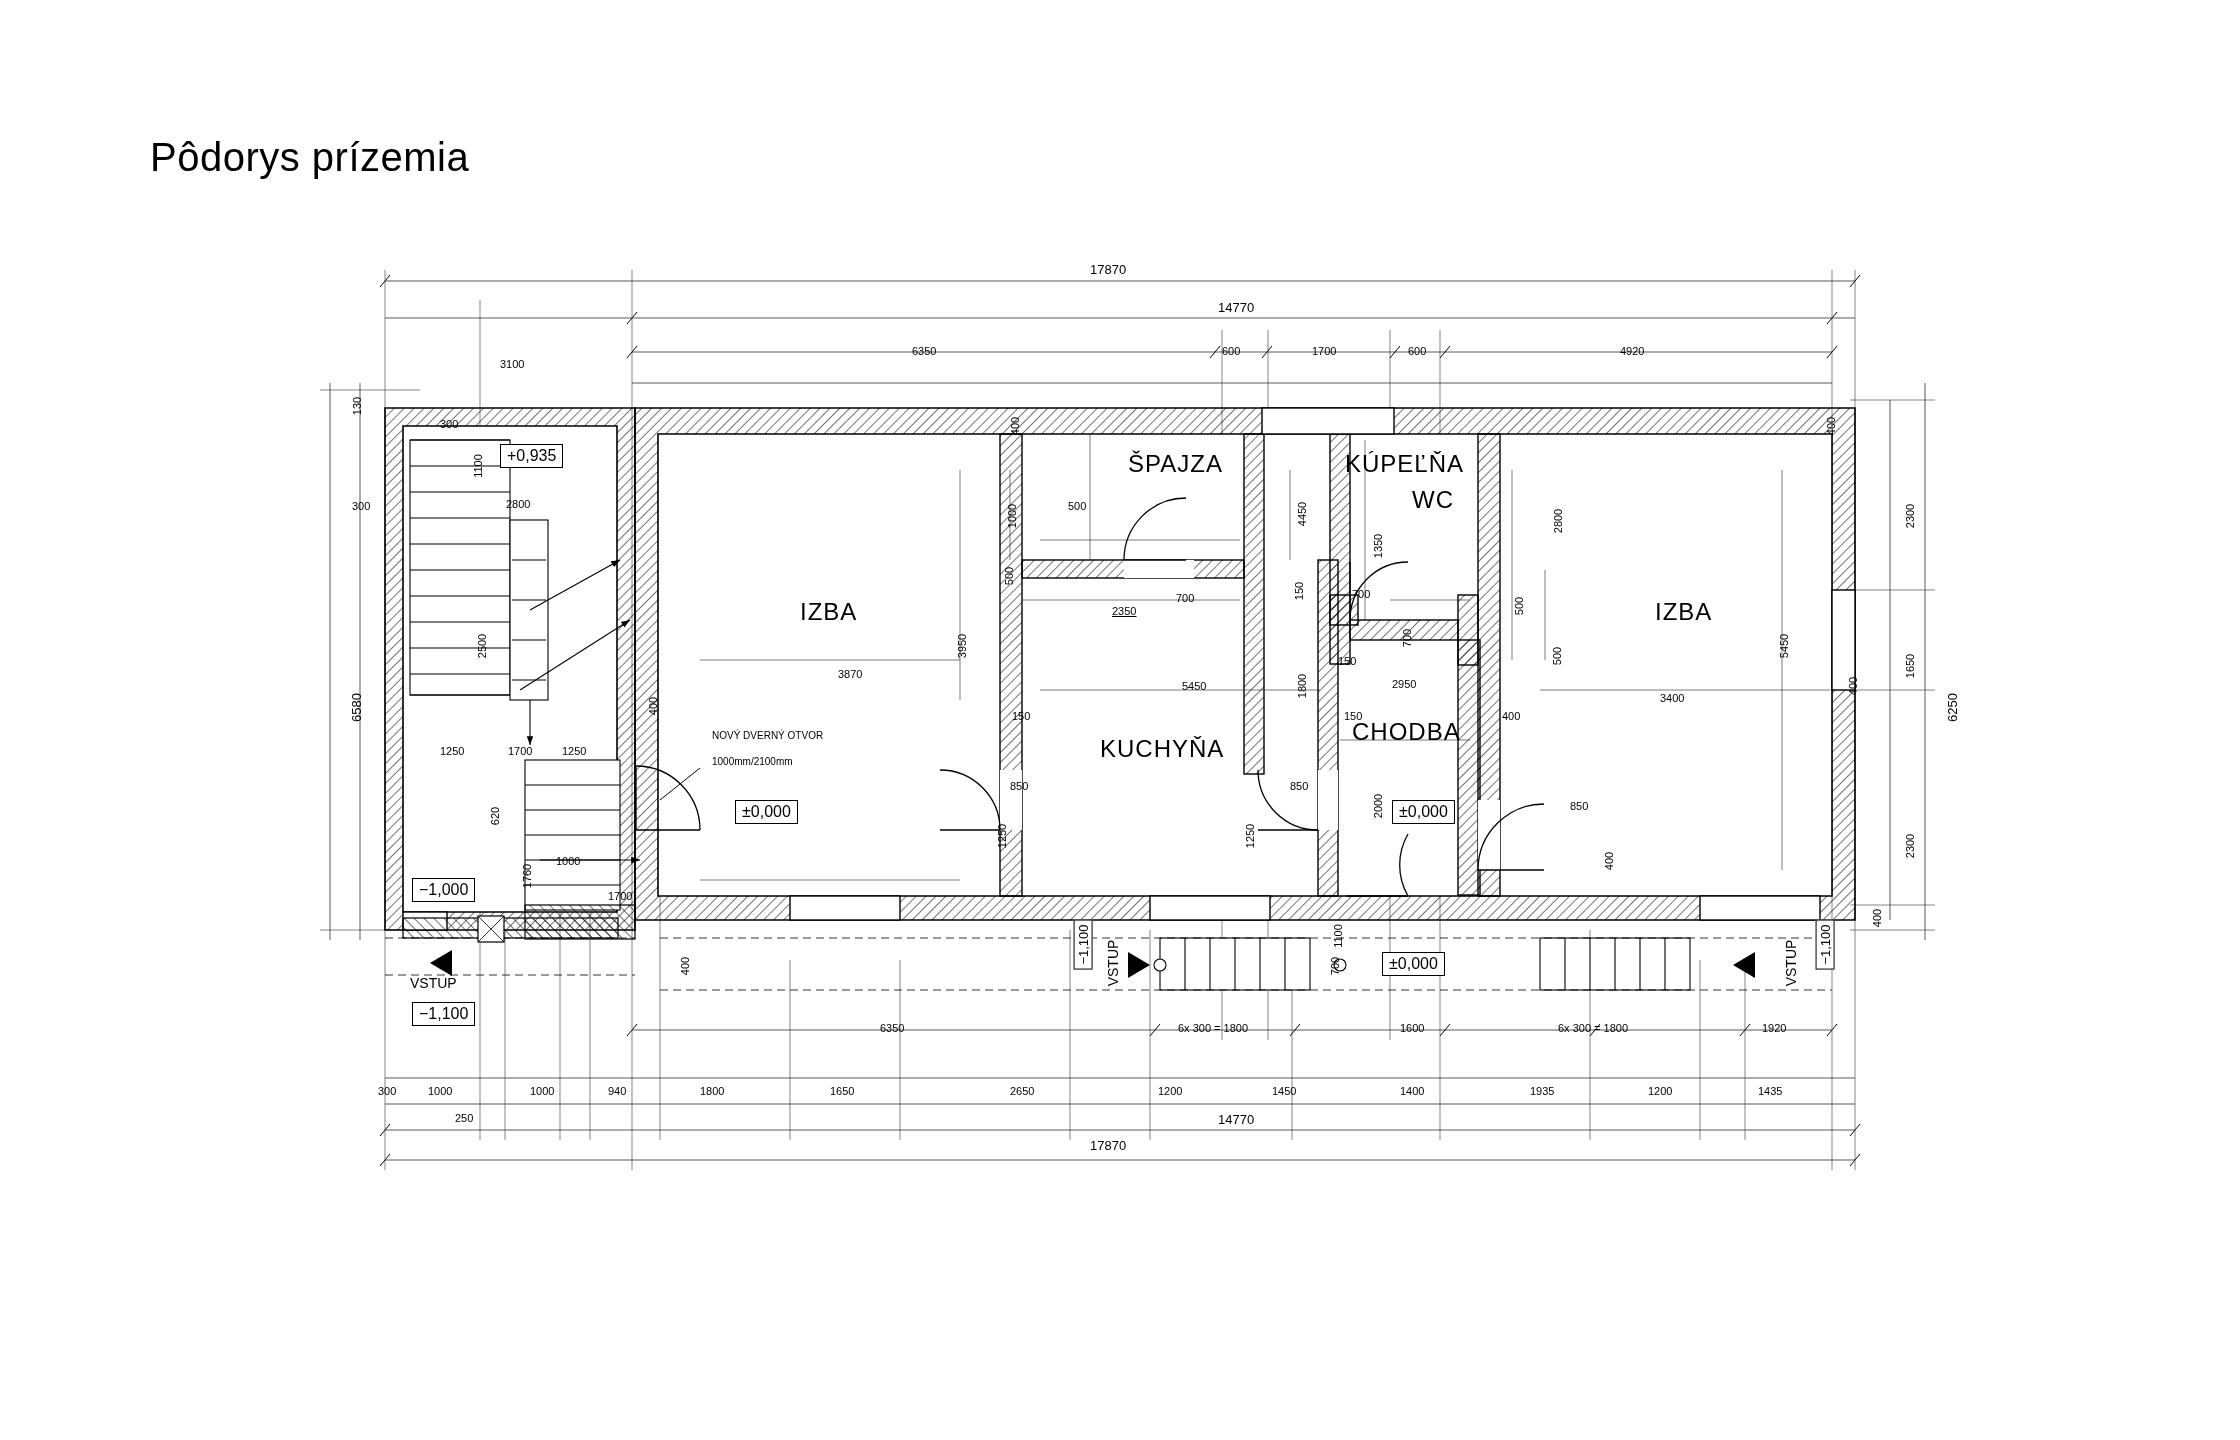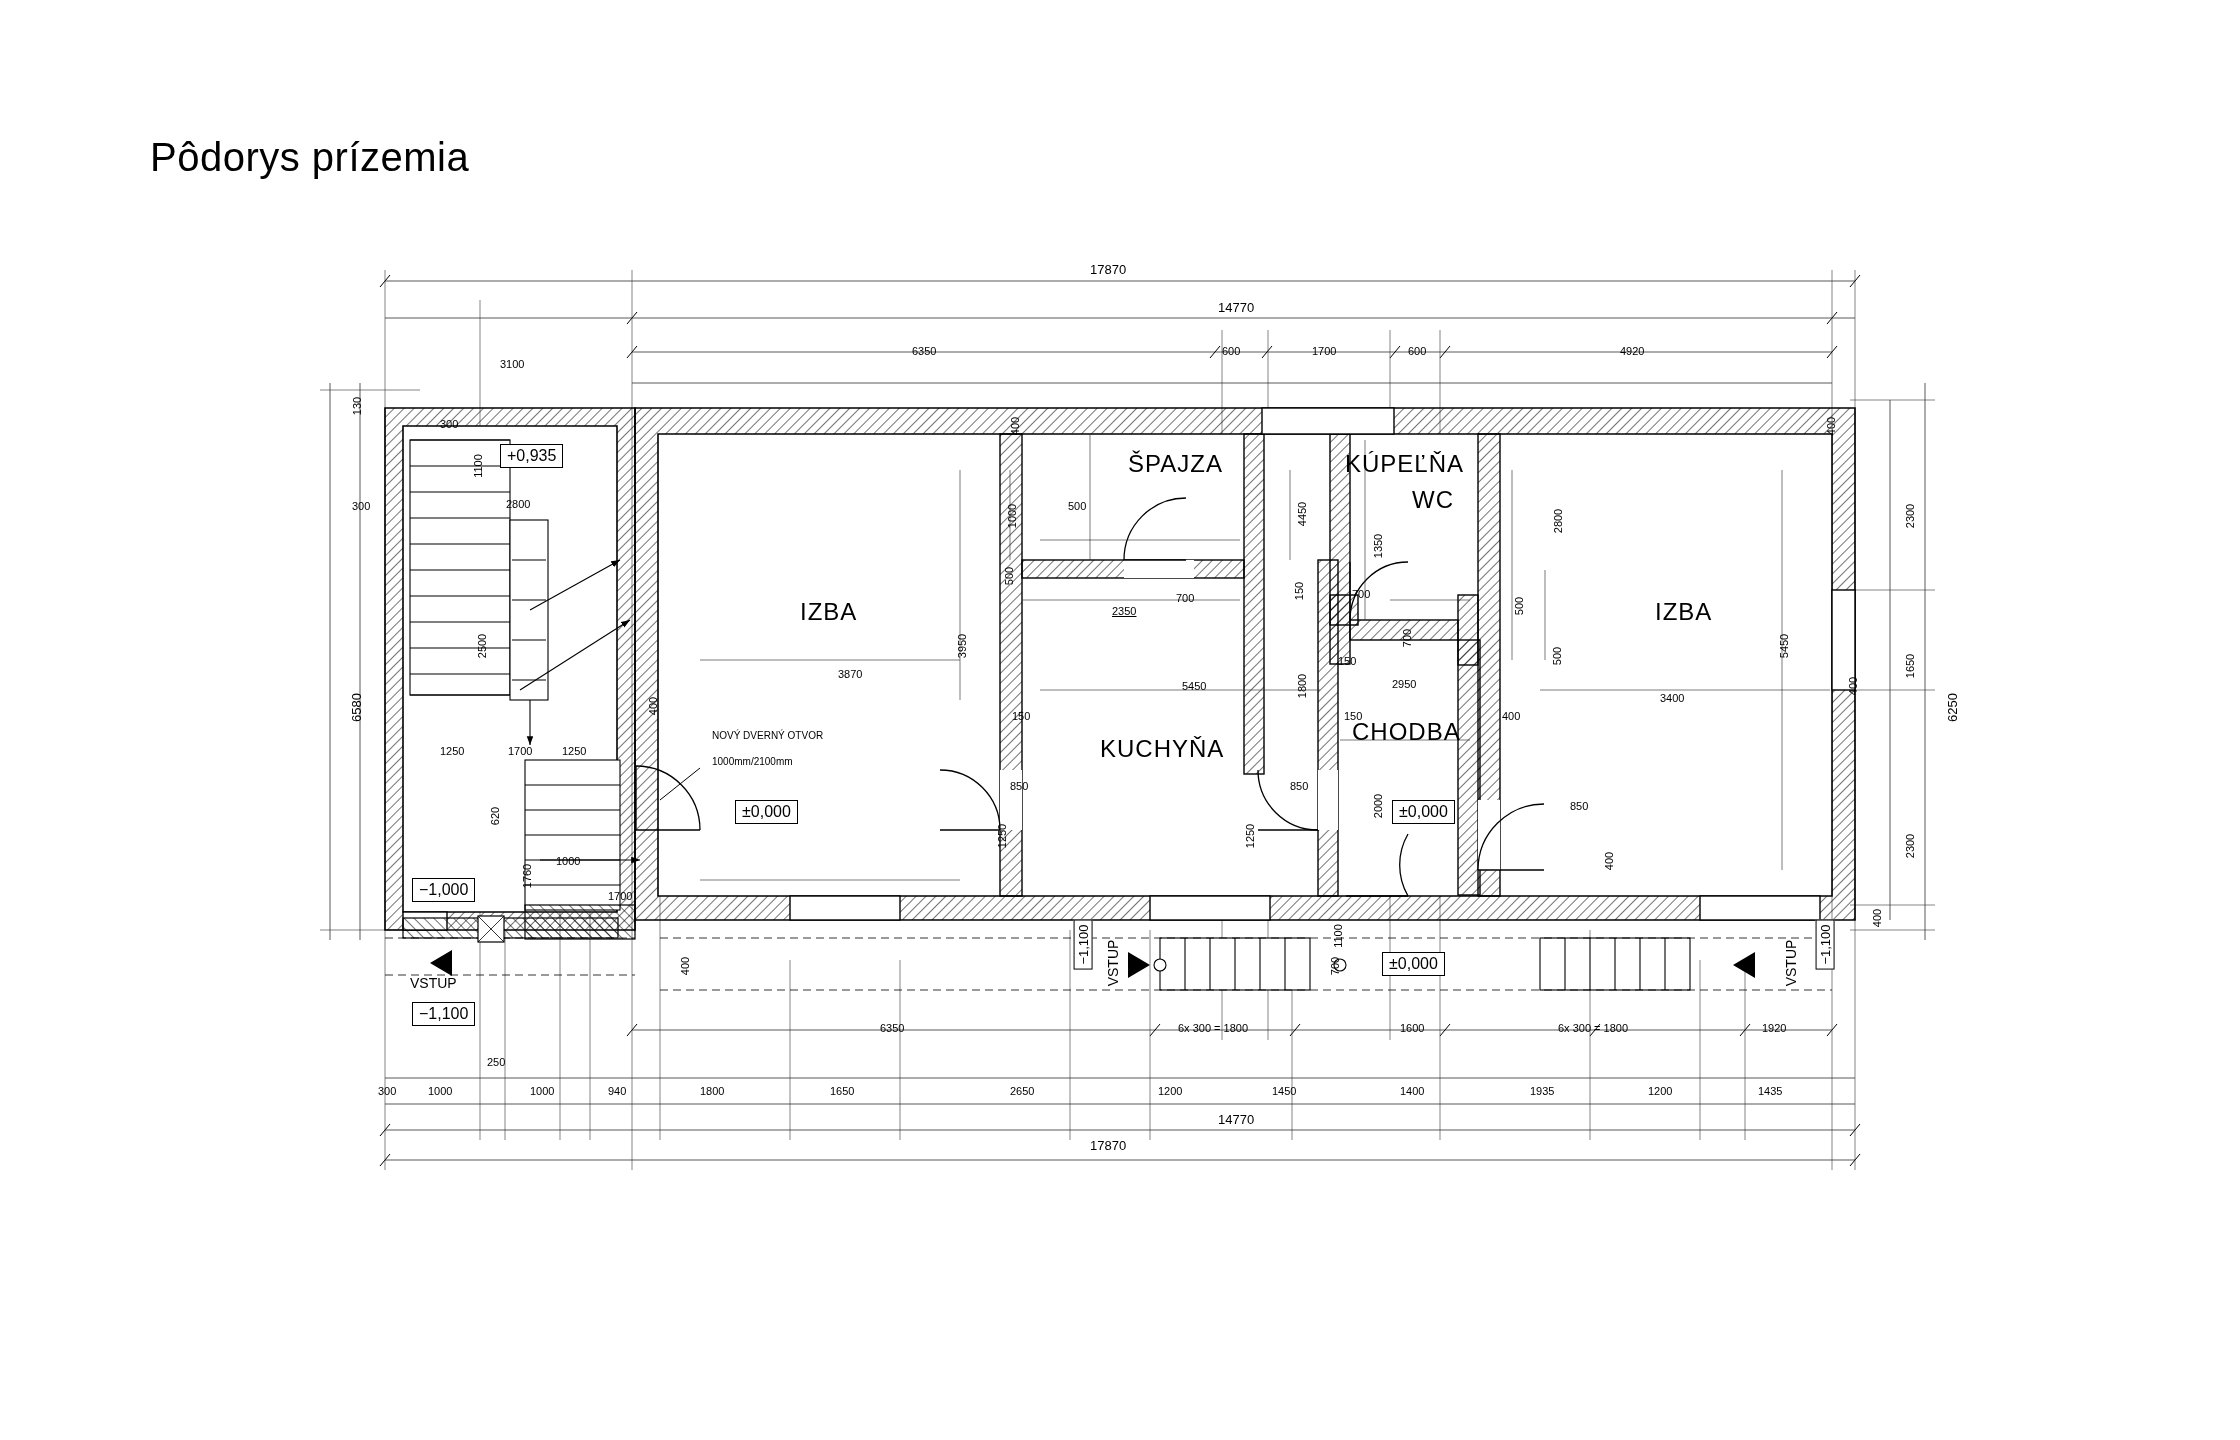--- a/index.html
+++ b/index.html
@@ -351,21 +351,21 @@
 <div class="lbl dim-sm" style="left:608px;top:1085px;">940</div>
 <div class="lbl dim-sm" style="left:700px;top:1085px;">1800</div>
 <div class="lbl dim-sm" style="left:830px;top:1085px;">1650</div>
 <div class="lbl dim-sm" style="left:1010px;top:1085px;">2650</div>
 <div class="lbl dim-sm" style="left:1158px;top:1085px;">1200</div>
 <div class="lbl dim-sm" style="left:1272px;top:1085px;">1450</div>
 <div class="lbl dim-sm" style="left:1400px;top:1085px;">1400</div>
 <div class="lbl dim-sm" style="left:1530px;top:1085px;">1935</div>
 <div class="lbl dim-sm" style="left:1648px;top:1085px;">1200</div>
 <div class="lbl dim-sm" style="left:1758px;top:1085px;">1435</div>
-<div class="lbl dim-sm" style="left:455px;top:1056px;margin-left:32px;">250</div>
+<div class="lbl dim-sm" style="left:455px;top:1112px;">250</div>
 
 <div class="lbl dim-sm rot90" style="left:348px;top:400px;">130</div>
 <div class="lbl dim-sm" style="left:352px;top:500px;">300</div>
 
 <div class="lbl dim-sm rot90" style="left:1898px;top:510px;">2300</div>
 <div class="lbl dim-sm rot90" style="left:1898px;top:660px;">1650</div>
 <div class="lbl dim-sm rot90" style="left:1898px;top:840px;">2300</div>
 <div class="lbl dim-sm rot90" style="left:1868px;top:912px;">400</div>
 
 <div class="lbl dim-sm" style="left:506px;top:498px;">2800</div>

